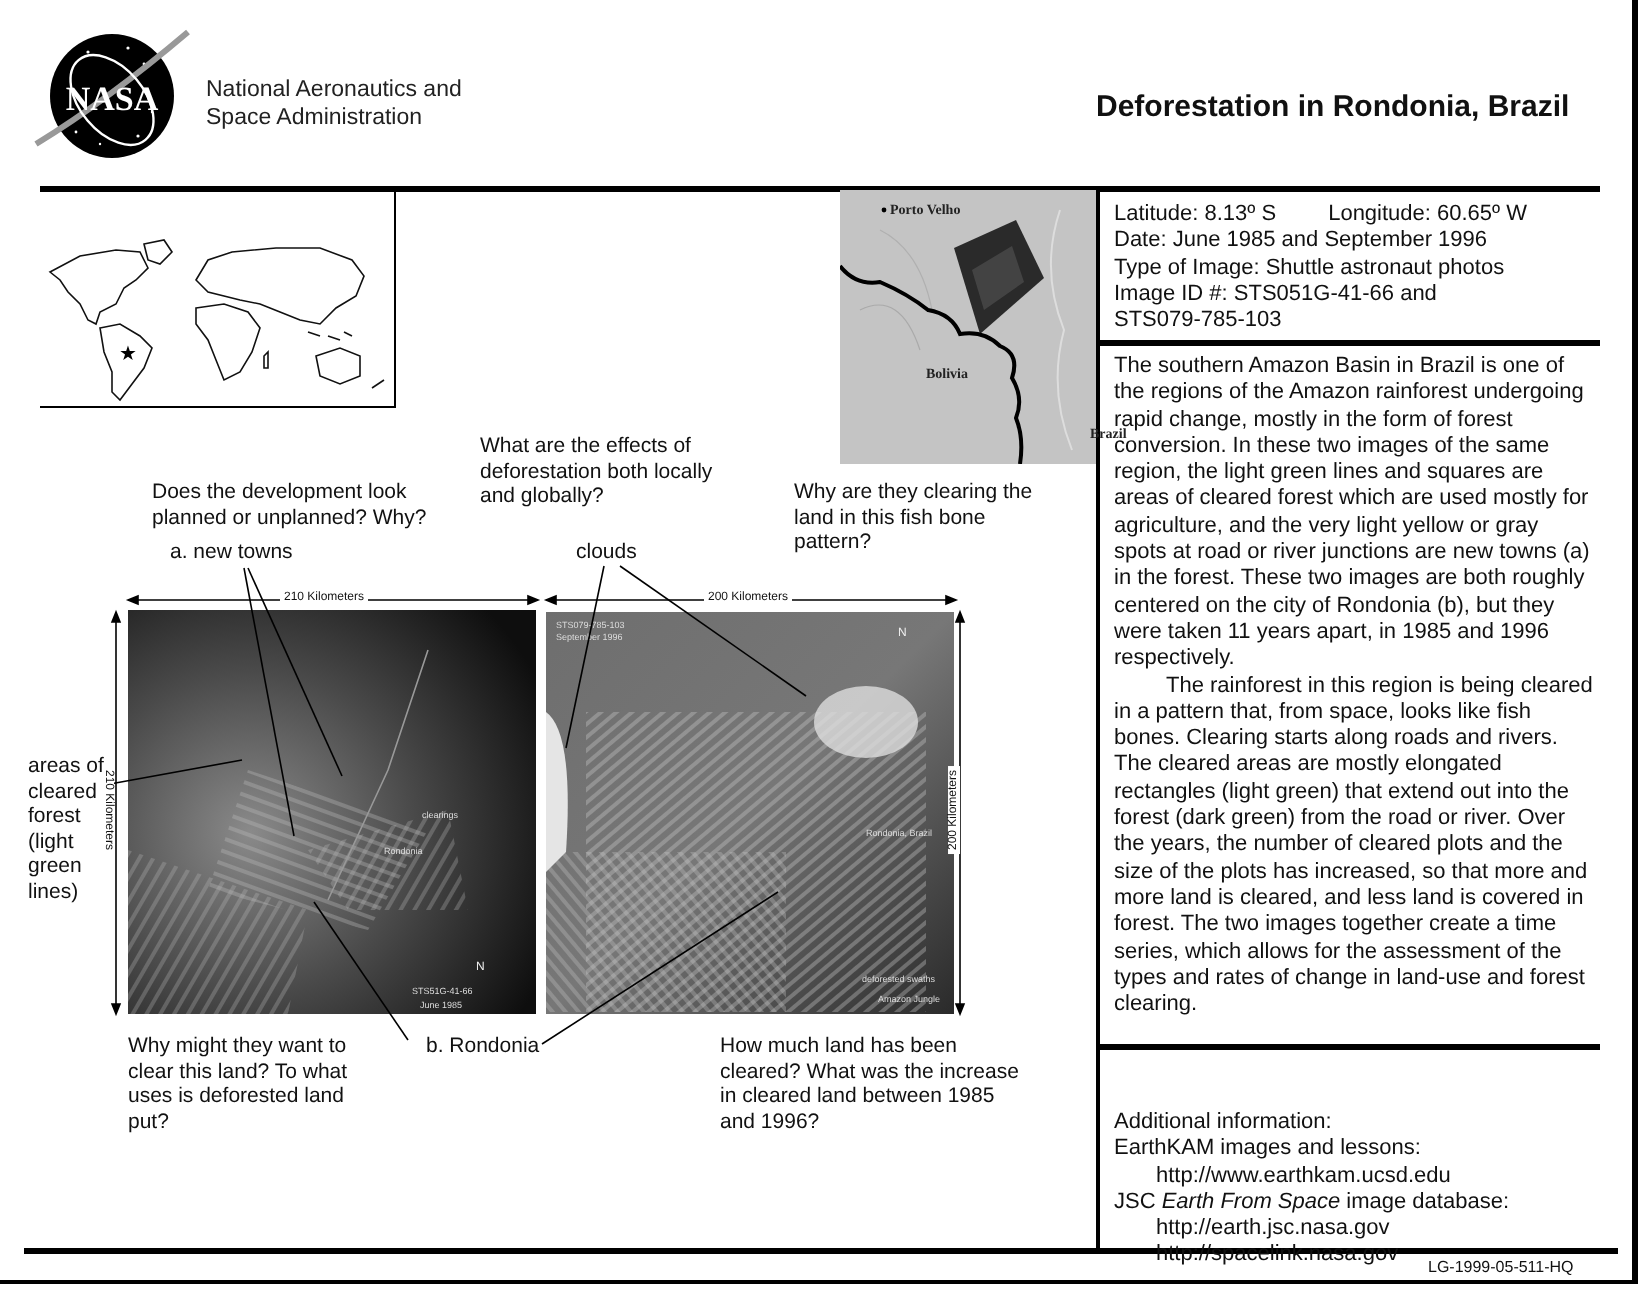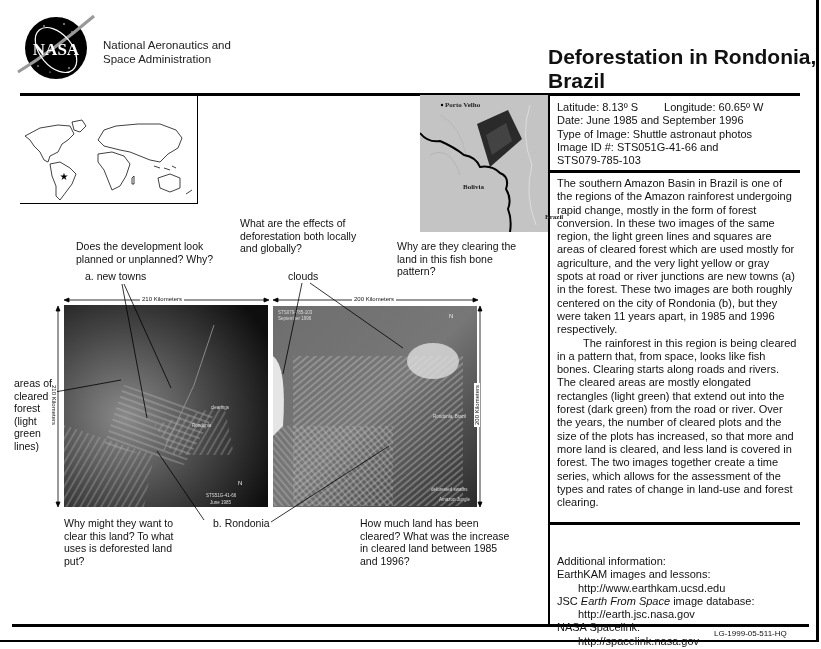--- a/index.html
+++ b/index.html
@@ -8,21 +8,21 @@
   .abs { position:absolute; }
   .frame-right { left:816px; top:0; width:3px; height:640px; background:#000; }
   .frame-bottom { left:0; top:640px; width:819px; height:2px; background:#000; }
   .rule-top { left:20px; top:93px; width:780px; height:3px; background:#000; }
   .rule-bottom { left:12px; top:624px; width:797px; height:3px; background:#000; }
   .col-divider { left:548px; top:95px; width:2px; height:531px; background:#000; }
   .side-rule { left:549px; height:3px; width:251px; background:#000; }
   
   .logo { left:14px; top:10px; width:82px; height:78px; }
   .org { left:103px; top:38px; font-size:11.5px; line-height:14px; color:#222; }
-  .title { left:548px; top:45px; font-size:21px; font-weight:bold; color:#111; }
+  .title { left:548px; top:45px; font-size:15px; font-weight:bold; color:#111; }
   
   .map-box { left:20px; top:96px; width:177px; height:107px; border-right:1px solid #000; border-bottom:1px solid #000; }
   
   .locator { left:420px; top:95px; width:128px; height:137px; background:#f9a8d4; }
   .loc-label { font-family:"Liberation Serif", serif; font-weight:bold; font-size:7px; color:#222; }
   
   .side { left:557px; font-size:11px; line-height:13.3px; color:#111; }
   .side p { margin:0; }
   .indent { padding-left:21px; }
   .para-indent { text-indent:26px; }
@@ -121,21 +121,20 @@
   <p>The southern Amazon Basin in Brazil is one of the regions of the Amazon rainforest undergoing rapid change, mostly in the form of forest conversion. In these two images of the same region, the light green lines and squares are areas of cleared forest which are used mostly for agriculture, and the very light yellow or gray spots at road or river junctions are new towns (a) in the forest. These two images are both roughly centered on the city of Rondonia (b), but they were taken 11 years apart, in 1985 and 1996 respectively.</p>
   <p class="para-indent">The rainforest in this region is being cleared in a pattern that, from space, looks like fish bones. Clearing starts along roads and rivers. The cleared areas are mostly elongated rectangles (light green) that extend out into the forest (dark green) from the road or river. Over the years, the number of cleared plots and the size of the plots has increased, so that more and more land is cleared, and less land is covered in forest. The two images together create a time series, which allows for the assessment of the types and rates of change in land-use and forest clearing.</p>
 </div>
 
 <div class="abs side" style="top:555px;width:240px;">
   <p>Additional information:</p>
   <p><span>EarthKAM images and lessons:</span></p>
   <p class="indent">http://www.earthkam.ucsd.edu</p>
   <p><span>JSC </span><em>Earth From Space</em><span> image database:</span></p>
   <p class="indent">http://earth.jsc.nasa.gov</p>
-  <p><span>NASA Spacelink:</span></p>
   <p class="indent">http://spacelink.nasa.gov</p>
 </div>
 
 <div class="abs footer-id">LG-1999-05-511-HQ</div>
 
 <div class="abs q" style="left:76px;top:240px;">
   <div>Does the development look</div>
     <div>planned or unplanned? Why?</div>
 </div>
 <div class="abs q" style="left:240px;top:217px;">

